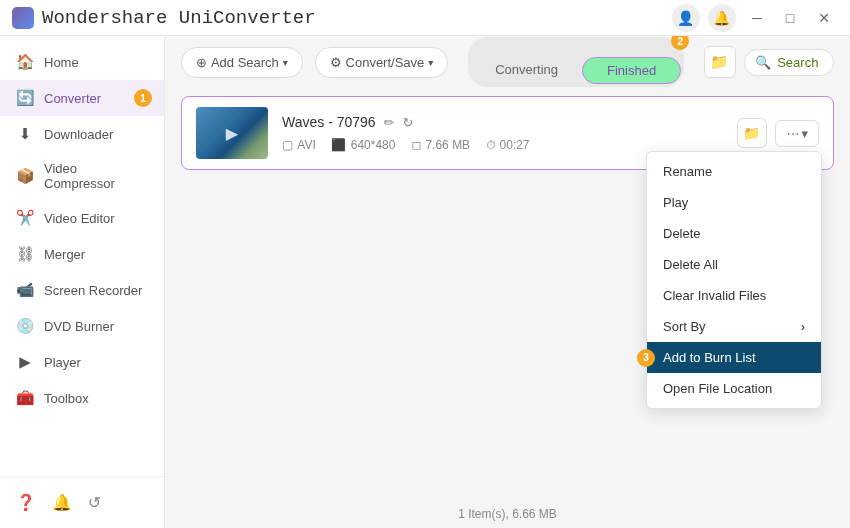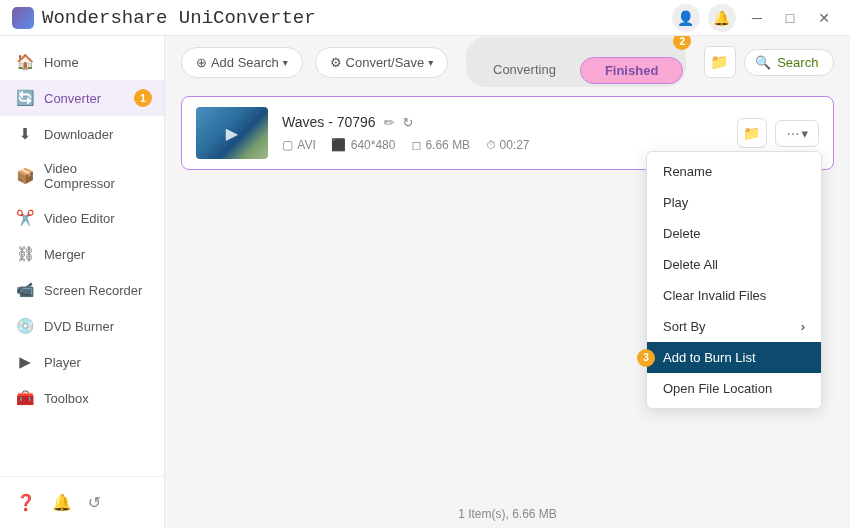--- a/index.html
+++ b/index.html
@@ -180,24 +180,24 @@
     }
     .tab {
       padding: 5px 24px;
       border-radius: 16px;
       cursor: pointer;
       font-size: 13px;
       color: #666;
       margin-top: 17px;
     }
     .tab.active {
-      background: #f9a8d4;
+      background: #86efac;
       color: #7b4fa6;
       border: 1.5px solid #c084e8;
-      font-weight: 700;
+      font-weight: 400;
     }
     .tab-badge {
       position: absolute;
       top: -8px;
       right: -8px;
       width: 18px;
       height: 18px;
       background: #f5a623;
       border-radius: 50%;
       display: flex;
@@ -515,21 +515,21 @@
             <div class="file-meta-item">
               <span>▢</span>
               <span>AVI</span>
             </div>
             <div class="file-meta-item">
               <span>⬛</span>
               <span>640*480</span>
             </div>
             <div class="file-meta-item">
               <span>◻</span>
-              <span>6.66 MB</span>
+              <span>7.66 MB</span>
             </div>
             <div class="file-meta-item">
               <span>⏱</span>
               <span>00:27</span>
             </div>
           </div>
         </div>
         <div class="file-actions">
           <div class="file-action-btn">📁</div>
           <div class="more-btn">

